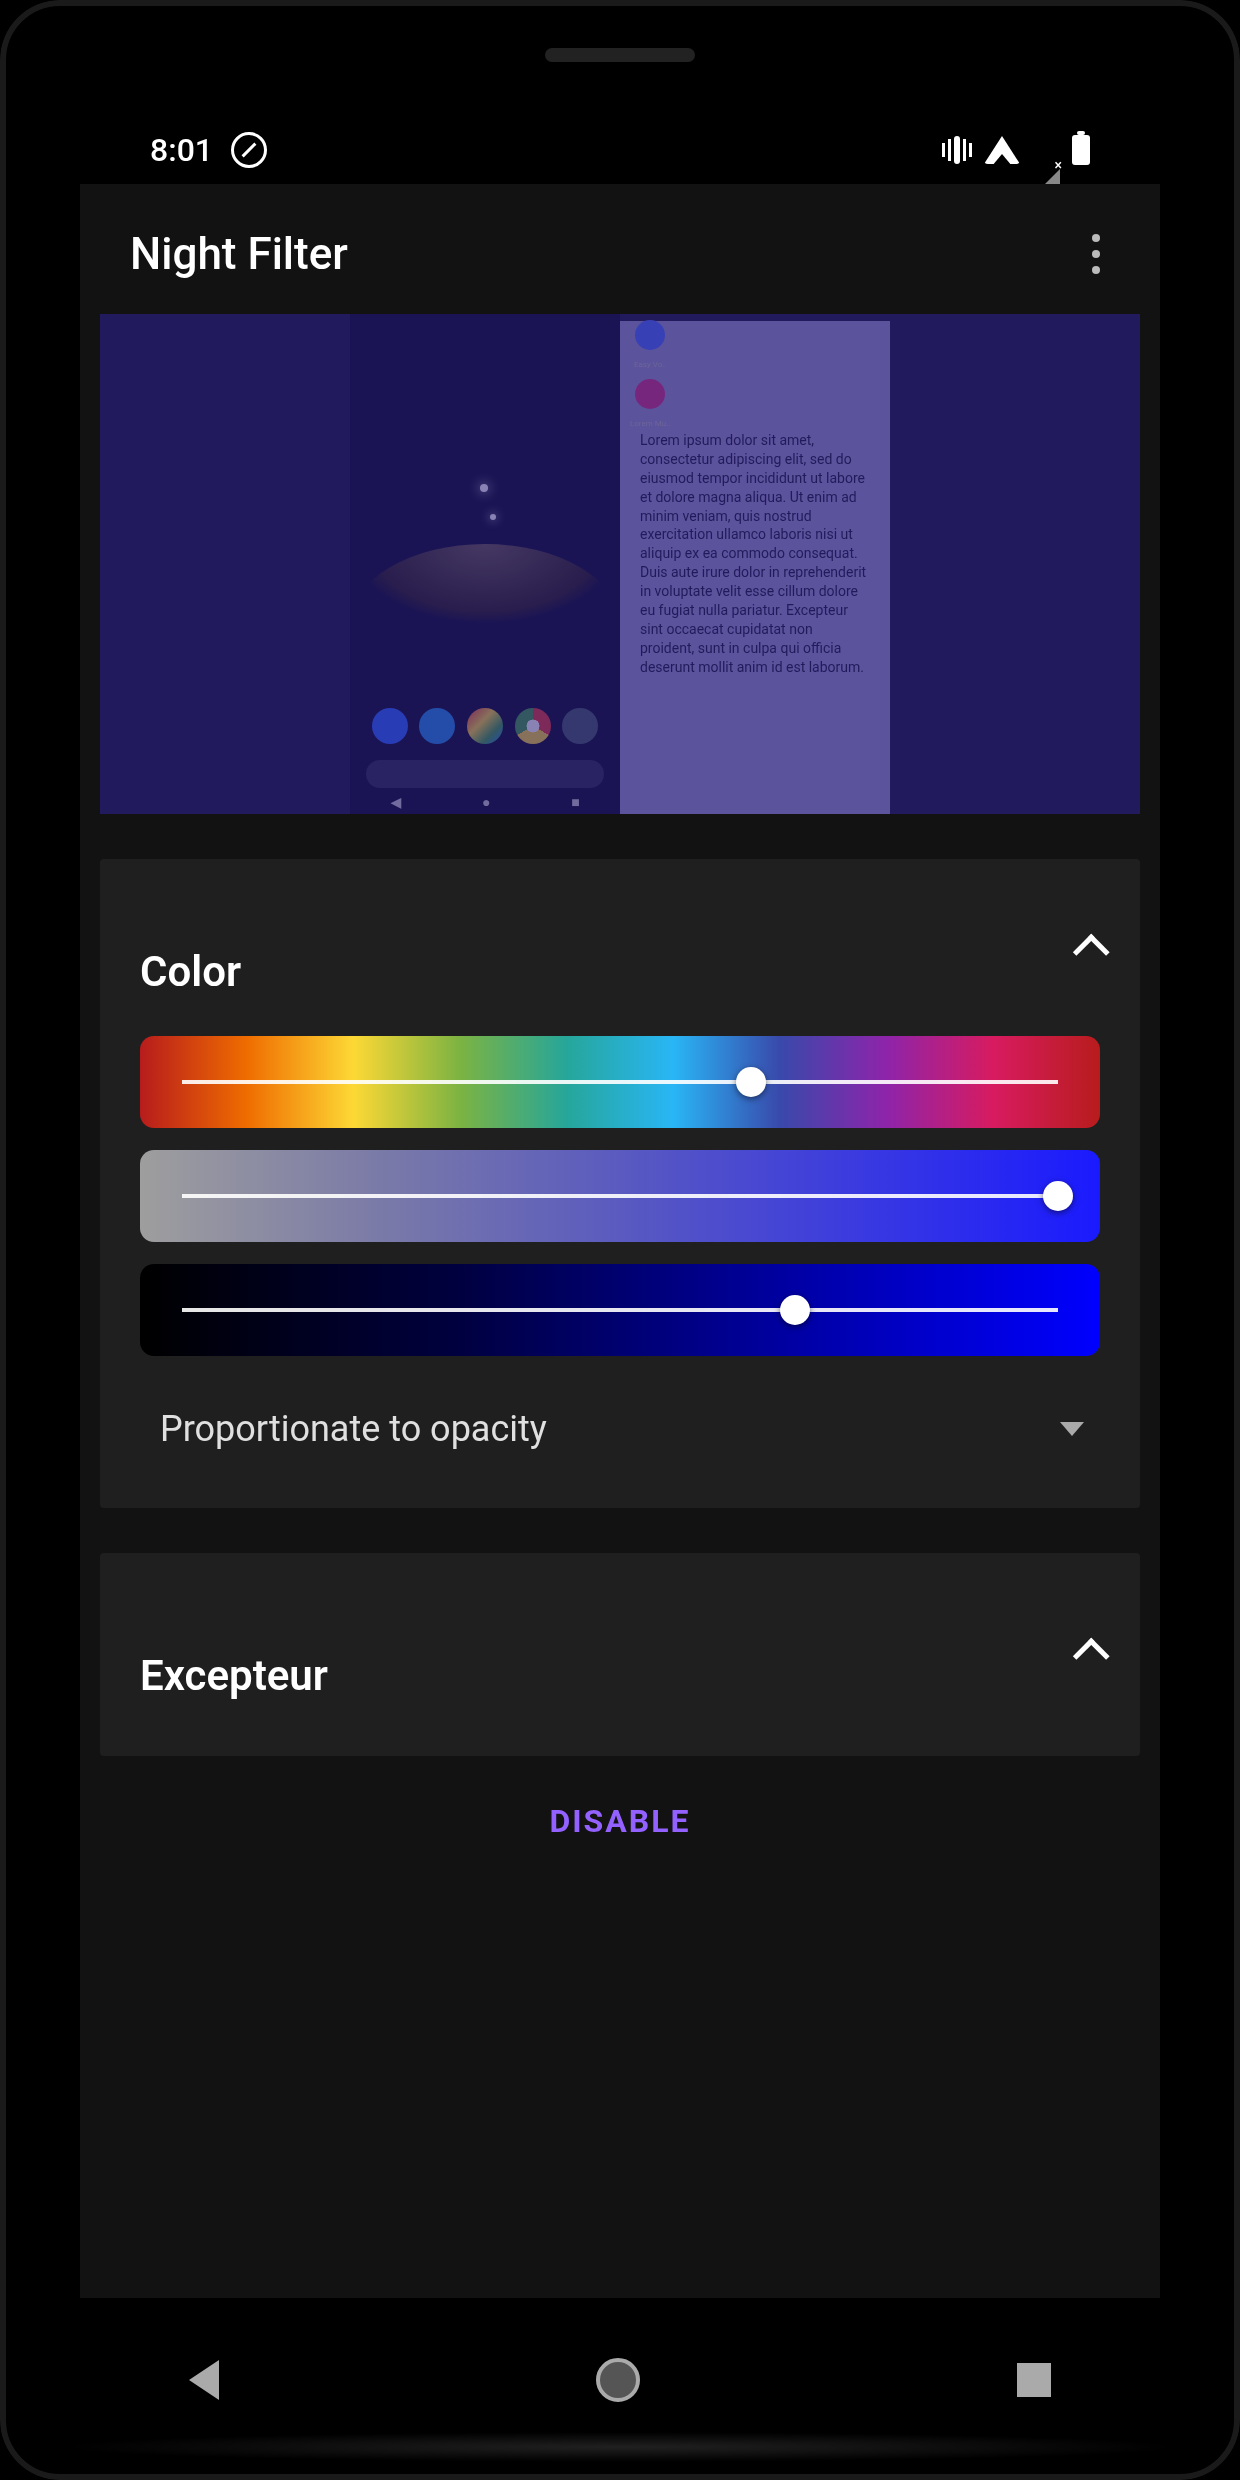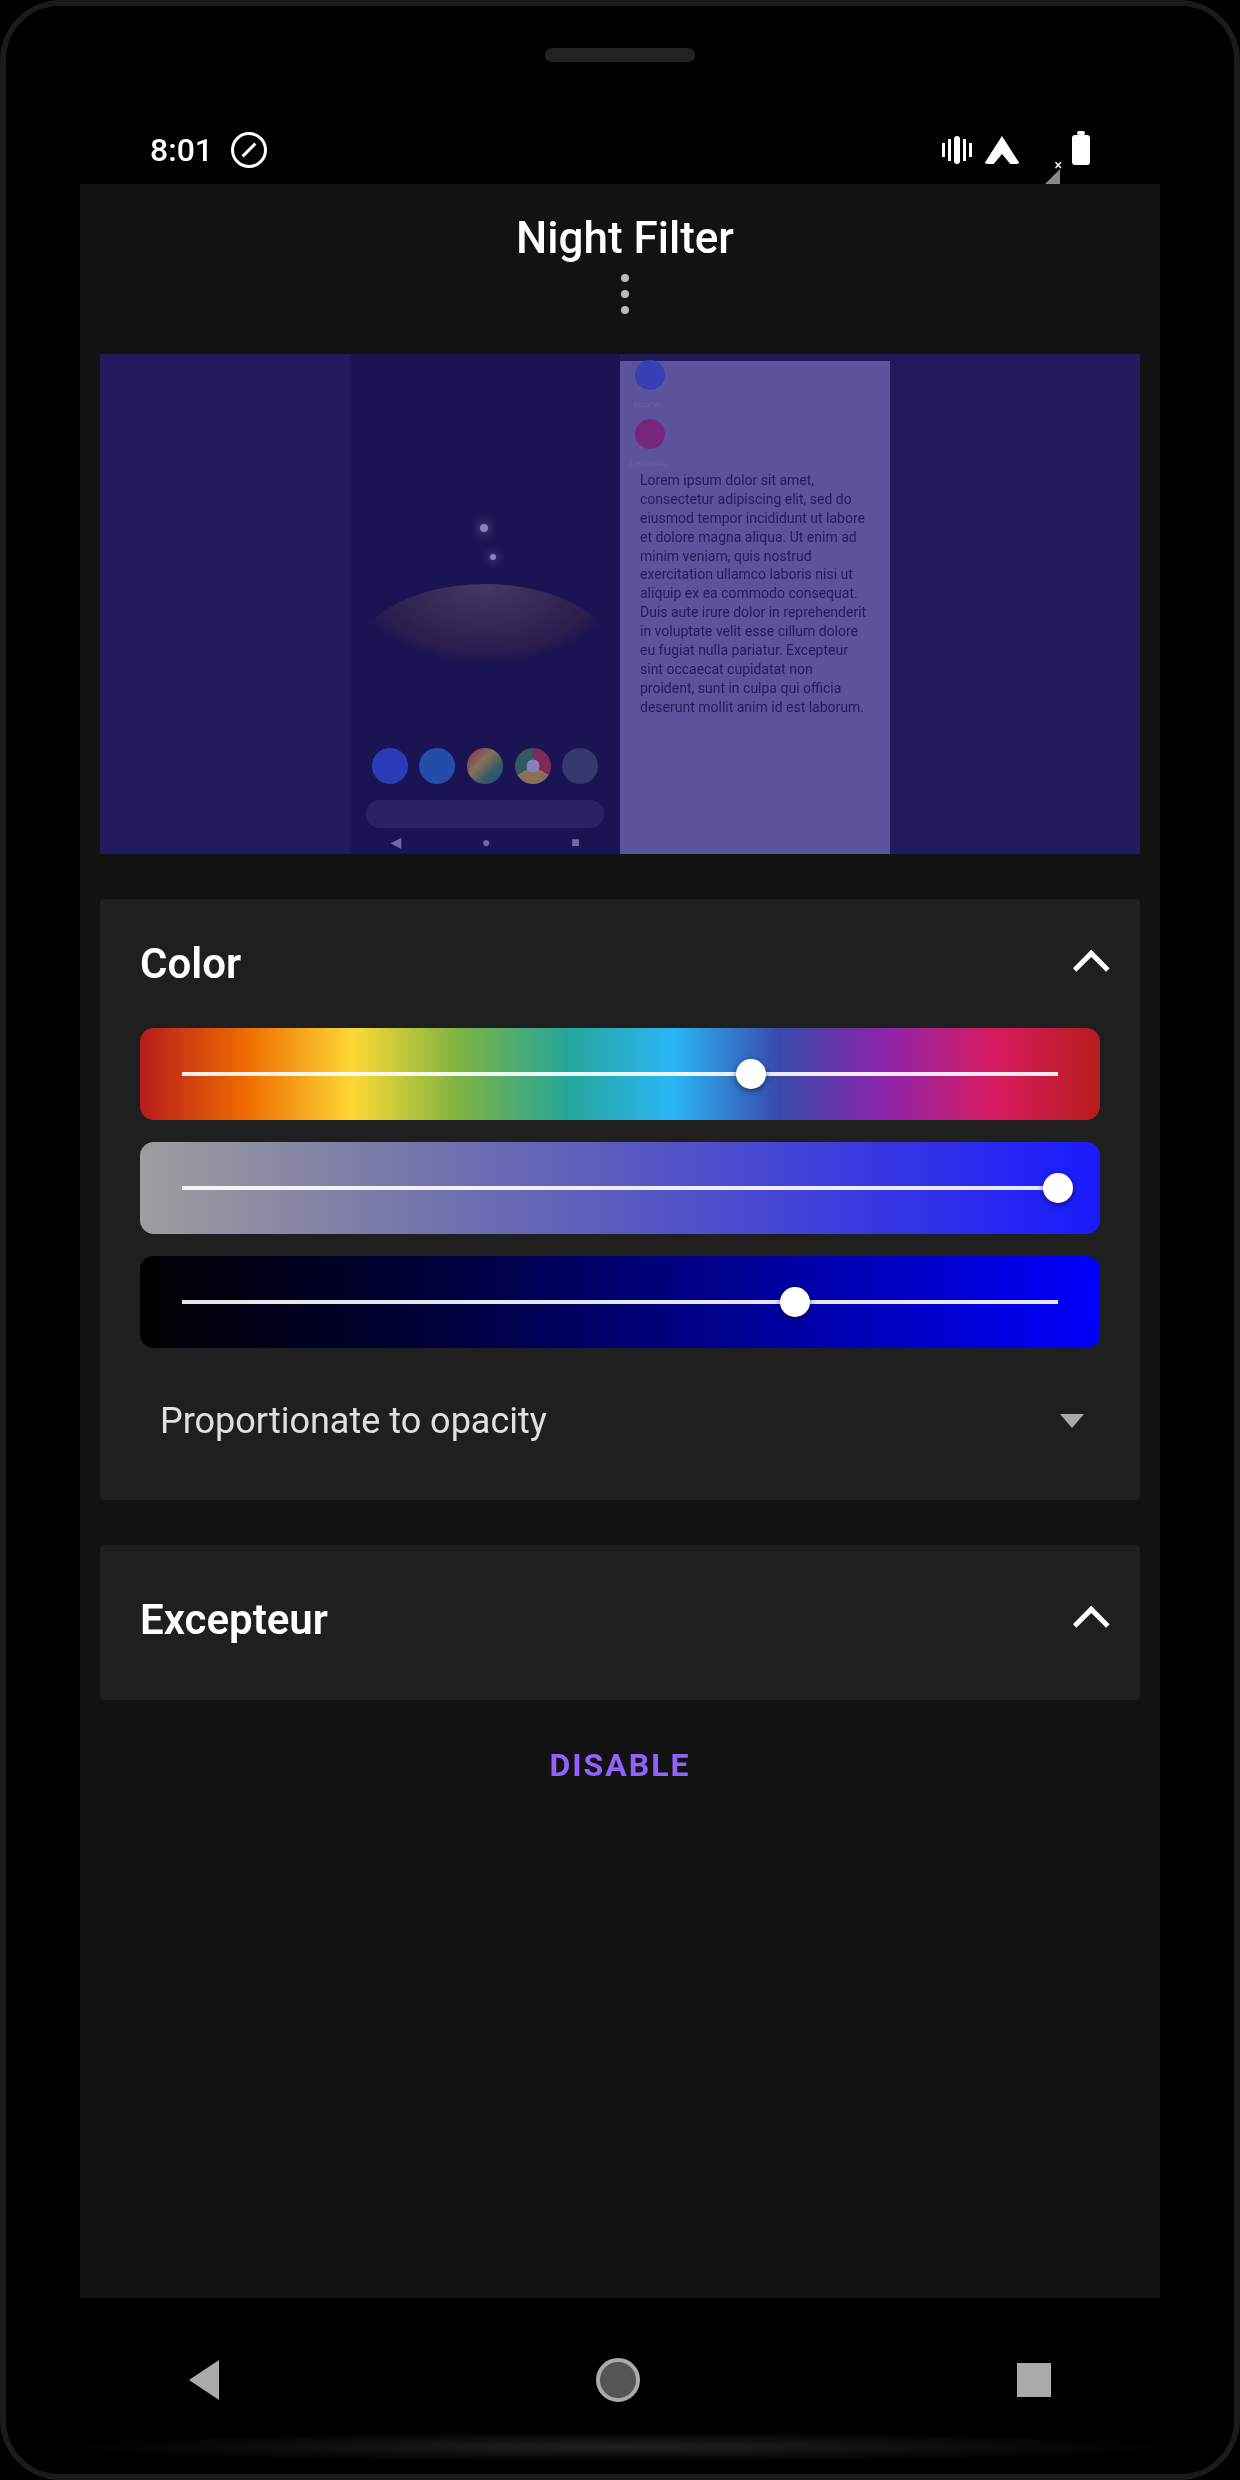--- a/index.html
+++ b/index.html
@@ -26,21 +26,21 @@
   .wifi-icon { width:0; height:0; border-left:18px solid transparent; border-right:18px solid transparent; border-bottom:28px solid #fff; border-radius:4px; position:relative; }
   .wifi-icon::after{content:"";position:absolute; left:-10px; top:18px; width:0;height:0;border-left:10px solid transparent;border-right:10px solid transparent;border-bottom:12px solid #000;}
   .cell-icon { width:0; height:0; border-left:28px solid transparent; border-bottom:28px solid #888; position:relative; }
   .cell-x { position:absolute; right:-2px; bottom:-4px; font-size:14px; color:#fff; }
   .batt-icon { width:18px; height:30px; background:#fff; border-radius:3px; position:relative; }
   .batt-icon::before{content:"";position:absolute;top:-4px;left:5px;width:8px;height:4px;background:#fff;border-radius:2px;}
 
   
   .app { position:absolute; top:184px; left:80px; right:80px; bottom:182px; background:#121212; }
 
-  .app-header { display:flex; align-items:center; justify-content:space-between; padding:28px 40px 30px 50px;flex-direction:column; }
+  .app-header { display:flex; align-items:center; justify-content:space-between; padding:40px 40px 30px 50px; }
   .app-title { font-size:44px; font-weight:500; }
   .more-btn { display:flex; flex-direction:column; gap:8px; padding:10px 20px; cursor:pointer; }
   .more-btn span { width:8px; height:8px; background:#bbb; border-radius:50%; }
 
   .preview { margin:0 20px; height:500px; background:#1a1a3c; position:relative; overflow:hidden; }
   .preview-overlay { position:absolute; inset:0; background:rgba(40,30,120,0.55); }
   .phone-mock { position:absolute; left:250px; top:0; width:270px; height:100%; background:#0b0b2a; }
   .phone-mock .planet { position:absolute; left:0; right:0; top:230px; height:80px; border-radius:50% 50% 0 0 / 100% 100% 0 0; background: radial-gradient(ellipse at top, #6a5a4a 0%, #2a1e1a 60%, transparent 70%); }
   .phone-mock .star1 { position:absolute; left:130px; top:170px; width:8px; height:8px; background:#fff; border-radius:50%; box-shadow:0 0 12px #fff; }
   .phone-mock .star2 { position:absolute; left:140px; top:200px; width:6px; height:6px; background:#fff; border-radius:50%; box-shadow:0 0 10px #fff; }
@@ -52,21 +52,21 @@
   .phone-nav span { color:#ccc; font-size:14px; }
   .app-icons-col { position:absolute; left:530px; top:6px; display:flex; flex-direction:column; gap:10px; align-items:center; }
   .app-icons-col .ai { width:30px; height:30px; border-radius:50%; }
   .ai.blue{background:#4a6cff;} .ai.pink{background:#d63384;}
   .app-icons-col .ai-label { font-size:8px; color:#bbb; }
   .text-pane { position:absolute; left:520px; top:7px; width:270px; height:100%; background:#9a94c8; color:#1a1a3a; padding:110px 20px 20px 20px; font-size:14px; line-height:1.35; }
 
   .card { margin:45px 20px 0 20px; background:#1f1f1f; border-radius:4px; padding:40px 40px 48px 40px; }
   .card-title { font-size:42px; font-weight:600; margin-bottom:56px; }
   .card-header-row { display:flex; justify-content:space-between; align-items:center; }
-  .card-header-row .card-title { margin-bottom:0; }
+  .card-header-row .card-title { margin-bottom:0;margin-top:48px; }
   .chev { width:26px; height:26px; border-top:5px solid #fff; border-right:5px solid #fff; }
   .chev.up { transform:rotate(-45deg) translateY(6px); }
 
   
   .slider-wrap { position:relative; height:24px; }
   .slider-track { position:absolute; top:50%; left:0; right:0; height:5px; background:#666; border-radius:3px; transform:translateY(-50%); }
   .slider-fill { position:absolute; top:50%; left:0; height:5px; background:#1de9b6; border-radius:3px; transform:translateY(-50%); }
   .slider-thumb { position:absolute; top:50%; width:30px; height:30px; background:#1de9b6; border-radius:50%; transform:translate(-50%,-50%); }
 
   

